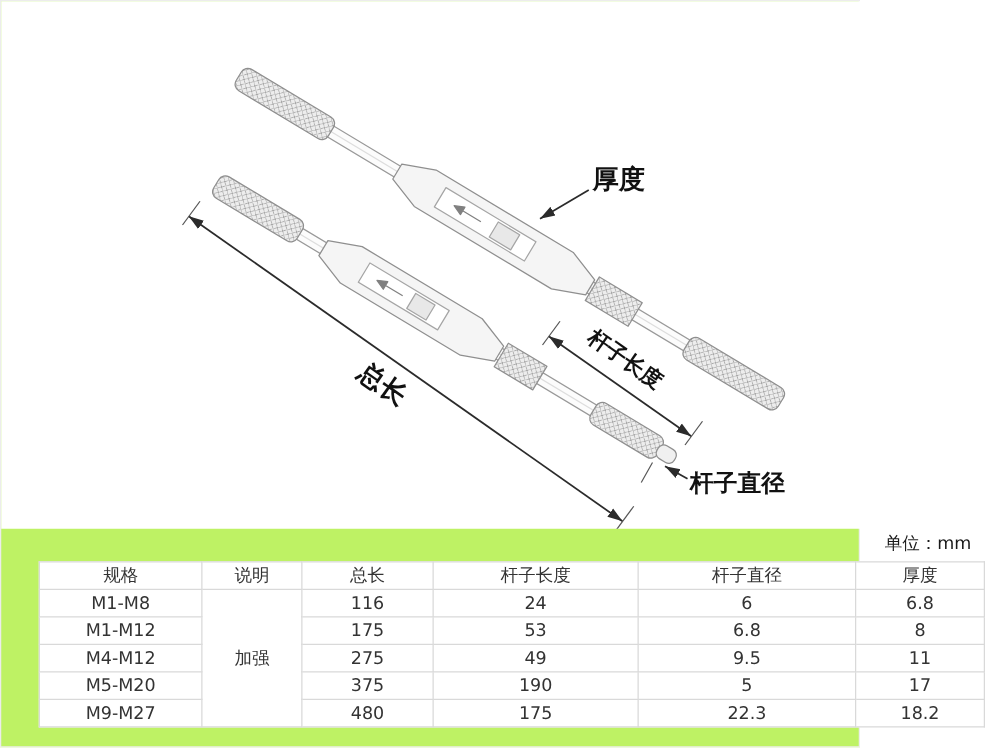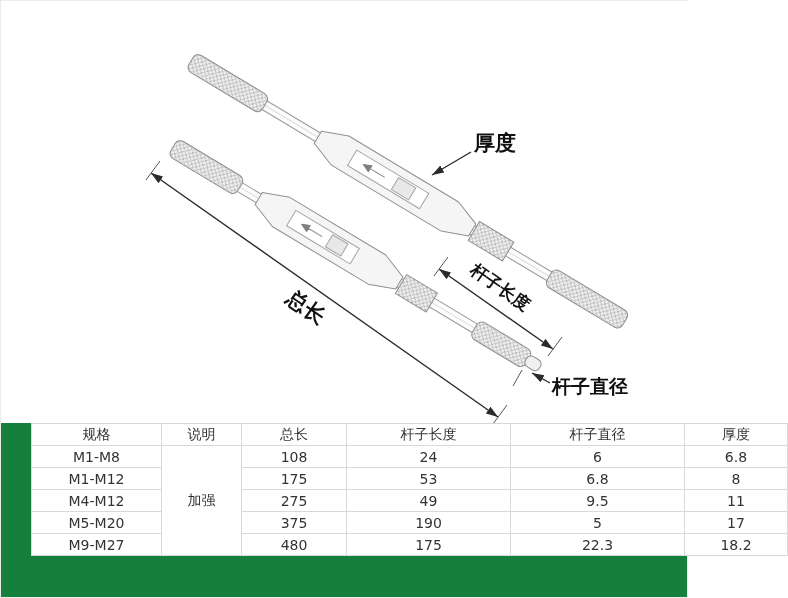--- a/index.html
+++ b/index.html
@@ -2,21 +2,21 @@
 <html><head>
 <meta charset="utf-8">
 <style>
   * { margin:0; padding:0; box-sizing:border-box; }
   html,body { background:#fff; }
   body {
     width:788px; height:598px; overflow:hidden;
     font-family:"DejaVu Sans","Liberation Sans",sans-serif;
     color:#333;
   }
-  .page { width:688px; height:598px; background:#15803d; border:1px solid #ececec; }
+  .page { width:688px; height:598px; background:#bef264; border:1px solid #ececec; }
   .diagram { position:relative; width:786px; height:422px; background:#fff; }
   .unit-row {
     width:786px; height:26px; line-height:24px;
     text-align:right; padding-right:10px;
     font-size:14px; color:#1a1a1a;
   }
   table.spec-table {
     border-collapse:collapse; table-layout:fixed;
     margin-left:30px; width:756px; background:#fff;
   }
@@ -87,20 +87,21 @@
         <line x1="521" y1="369" x2="512" y2="385" stroke="#555" stroke-width="1"></line>
       </g>
 
       <text x="473" y="149" font-size="21" font-weight="bold" fill="#111">厚度</text>
       <text transform="translate(301,312) rotate(35)" text-anchor="middle" font-size="21" font-weight="bold" fill="#111">总长</text>
       <text transform="translate(496,291) rotate(35)" text-anchor="middle" font-size="17" font-weight="bold" fill="#111">杆子长度</text>
       <text x="551" y="392" font-size="19" font-weight="bold" fill="#111">杆子直径</text>
     </svg>
   </div>
 
+  <div class="unit-row">单位：mm</div>
 
   <table class="spec-table">
     <colgroup>
       <col style="width:130px">
         <col style="width:80px">
         <col style="width:105px">
       <col style="width:164px">
         <col style="width:174px">
         <col style="width:103px">
     </colgroup>
@@ -111,21 +112,21 @@
         <th>总长</th>
         <th>杆子长度</th>
         <th>杆子直径</th>
         <th>厚度</th>
       </tr>
     </thead>
     <tbody>
       <tr>
         <td>M1-M8</td>
         <td rowspan="5">加强</td>
-        <td>108</td>
+        <td>116</td>
         <td>24</td>
         <td>6</td>
         <td>6.8</td>
       </tr>
       <tr>
         <td>M1-M12</td>
         <td>175</td>
         <td>53</td>
         <td>6.8</td>
         <td>8</td>

